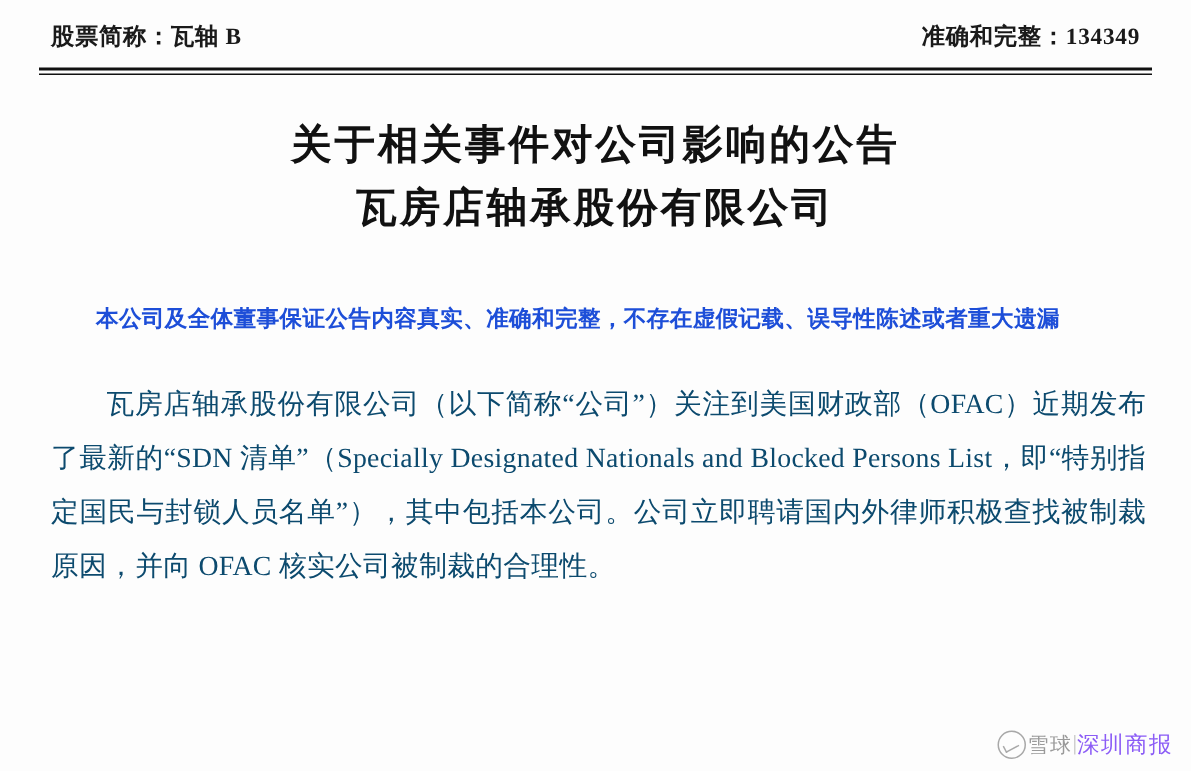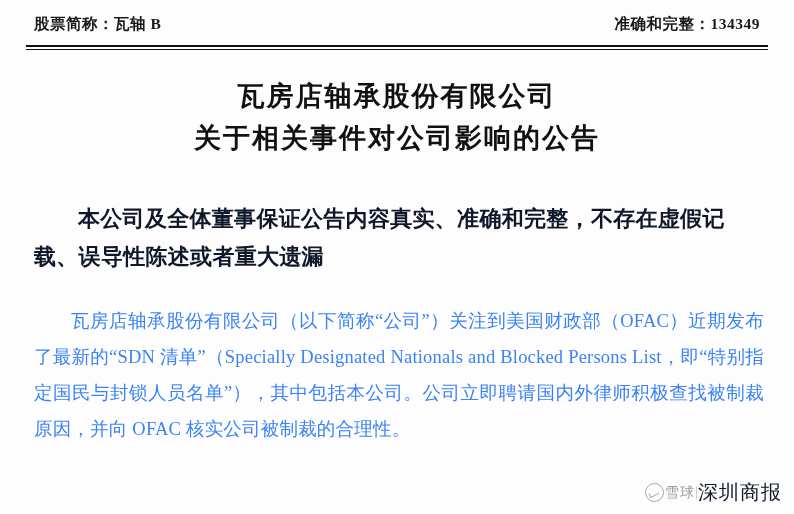--- a/index.html
+++ b/index.html
@@ -56,35 +56,35 @@
   .title-line {
     font-size: 27px;
     font-weight: bold;
     letter-spacing: 2px;
     line-height: 1.55;
     color: #111;
   }
   
   .statement {
     margin: 40px 34px 0 34px;
-    font-size: 22px;
+    font-size: 15px;
     font-weight: bold;
     line-height: 1.75;
     letter-spacing: 0.3px;
     text-indent: 2em;
-    color: #0f172a;
+    color: #1d4ed8;
   }
   
   .body-para {
     margin: 26px 30px 0 34px;
     font-size: 18.5px;
     line-height: 1.95;
     text-indent: 2em;
     text-align: justify;
-    color: #3b82f6;
+    color: #0c4a6e;
     letter-spacing: 0.2px;
   }
   
   .watermark {
     position: absolute;
     right: 12px;
     bottom: 8px;
     display: flex;
     align-items: center;
     gap: 1px;
@@ -111,44 +111,44 @@
     border-left: 1.6px solid #a8a8a8;
     border-bottom: 1.6px solid #a8a8a8;
     transform: rotate(-28deg);
   }
   .watermark .wm-sep {
     width: 1px;
     height: 13px;
     background: #cfcfcf;
   }
   .watermark .wm-text2 {
-    font-size: 20px;
-    color: #0f172a;
+    font-size: 15px;
+    color: #8b5cf6;
   }
 </style>
 </head>
 <body>
 
 <div class="page">
 
   <div class="header">
     <div class="cell">
       <span>股票简称：</span><span class="val">瓦轴 B</span>
     </div>
     <div class="cell">
       <span>准确和完整：</span><span class="val">134349</span>
     </div>
   </div>
 
   <div class="header-rule"></div>
   <div class="header-rule thin"></div>
 
   <div class="title-block">
+    <div class="title-line">关于相关事件对公司影响的公告</div>
     <div class="title-line">瓦房店轴承股份有限公司</div>
-    <div class="title-line">关于相关事件对公司影响的公告</div>
   </div>
 
   <div class="statement">本公司及全体董事保证公告内容真实、准确和完整，不存在虚假记载、误导性陈述或者重大遗漏</div>
 
   <div class="body-para">瓦房店轴承股份有限公司（以下简称“公司”）关注到美国财政部（OFAC）近期发布了最新的“SDN 清单”（Specially Designated Nationals and Blocked Persons List，即“特别指定国民与封锁人员名单”），其中包括本公司。公司立即聘请国内外律师积极查找被制裁原因，并向 OFAC 核实公司被制裁的合理性。</div>
 
   <div class="watermark">
     <span class="wm-logo"></span>
     <span class="wm-text">雪球</span>
     <span class="wm-sep"></span>

